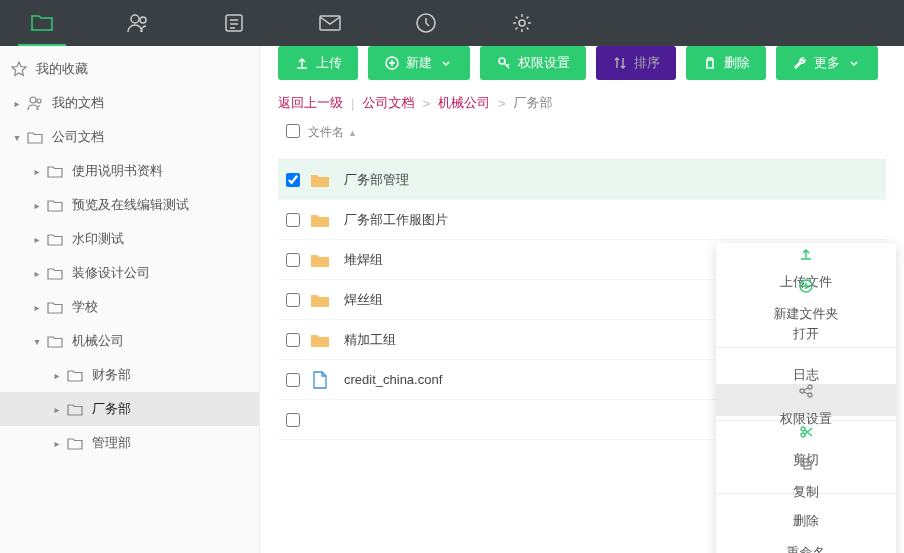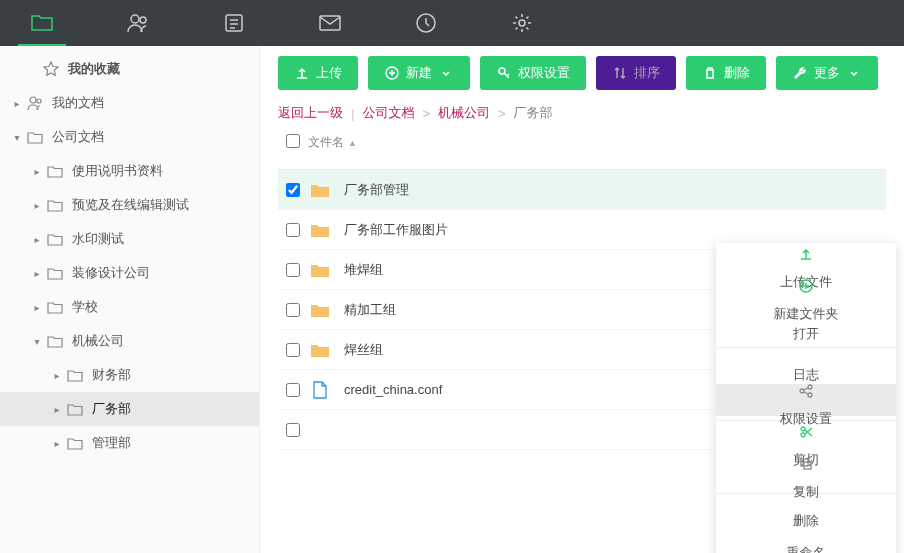--- a/index.html
+++ b/index.html
@@ -16,23 +16,23 @@
 .sidebar { width: 260px; background: #fafafa; border-right: 1px solid #eee; overflow-y: auto; padding-top: 6px; }
 .sidebar-title { padding: 12px 14px 10px 14px; font-size: 13px; color: #666; }
 .tree-item { display: flex; align-items: center; height: 34px; padding: 0 8px; cursor: pointer; color: #555; }
 .tree-item.active { background: #e8e8e8; color: #222; }
 .tree-item .caret { width: 14px; height: 14px; display: flex; align-items: center; justify-content: center; font-size: 10px; color: #888; margin-right: 2px; }
 .tree-item .ticon { width: 18px; height: 18px; display: flex; align-items: center; justify-content: center; margin-right: 8px; }
 .tree-item .label { flex: 1; white-space: nowrap; }
 .lvl-0 { padding-left: 10px; }
 .lvl-1 { padding-left: 30px; }
 .lvl-2 { padding-left: 50px; }
-.nocaret { padding-left: 42px; font-weight: bold; }
-
-.main { flex: 1; padding: 10px 18px 0 18px; position: relative; }
+.nocaret { padding-left: 10px; }
+
+.main { flex: 1; padding: 0 18px 0 18px; position: relative; }
 .toolbar { display: flex; gap: 10px; margin-bottom: 14px; }
 .btn { height: 34px; padding: 0 16px; border-radius: 3px; display: flex; align-items: center; gap: 6px; cursor: pointer; font-size: 13px; border: none; }
 .btn.green { background: #2ecc71; color: #fff; }
 .btn.gray { background: #4c1d95; color: #aaa; text-align: center; }
 .btn .bicon { width: 16px; height: 16px; display: flex; align-items: center; justify-content: center; }
 
 .breadcrumb { display: flex; align-items: center; gap: 8px; color: #888; font-size: 13px; margin-bottom: 12px; }
 .breadcrumb .link { color: #be185d; cursor: pointer; }
 .breadcrumb .sep { color: #bbb; }
 .breadcrumb .current { color: #888; }
@@ -350,34 +350,34 @@
         <div class="row">
           <div class="check">
             <input type="checkbox" style="">
           </div>
           <div class="col-name">
             <span class="ficon">
               <svg class="folder-svg" width="20" height="16" viewBox="0 0 20 16">
                 <path d="M1 3 h6 l2 2 h10 v10 H1 z"></path>
               </svg>
             </span>
-            <span class="fname">精加工组</span>
+            <span class="fname">焊丝组</span>
           </div>
         </div>
         <div class="row">
           <div class="check">
             <input type="checkbox" style="">
           </div>
           <div class="col-name">
             <span class="ficon">
               <svg class="folder-svg" width="20" height="16" viewBox="0 0 20 16">
                 <path d="M1 3 h6 l2 2 h10 v10 H1 z"></path>
               </svg>
             </span>
-            <span class="fname">焊丝组</span>
+            <span class="fname">精加工组</span>
           </div>
         </div>
         <div class="row">
           <div class="check">
             <input type="checkbox" style="">
           </div>
           <div class="col-name">
             <span class="ficon">
               <svg class="file-svg" width="16" height="18" viewBox="0 0 16 18" stroke-width="1.3">
                 <path d="M2 1 h8 l4 4 v12 H2 z M10 1 v4 h4"></path>

